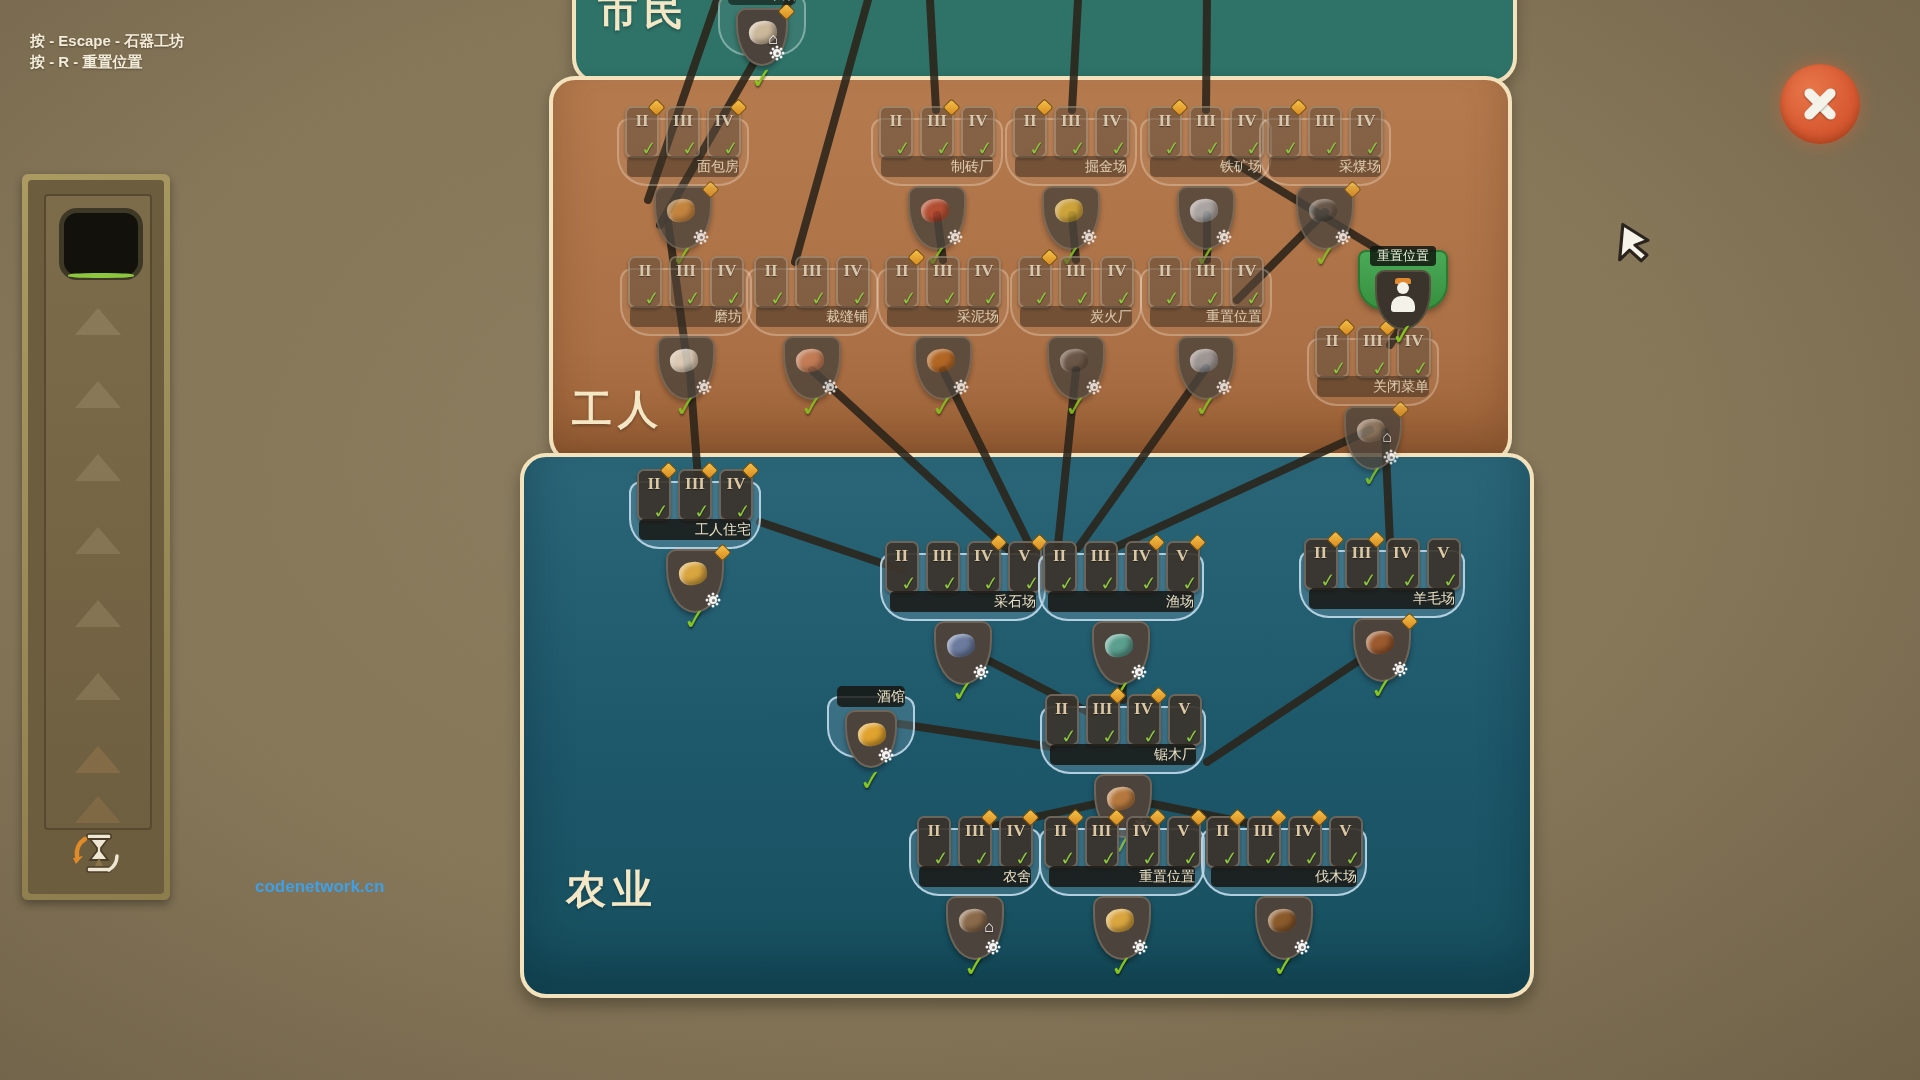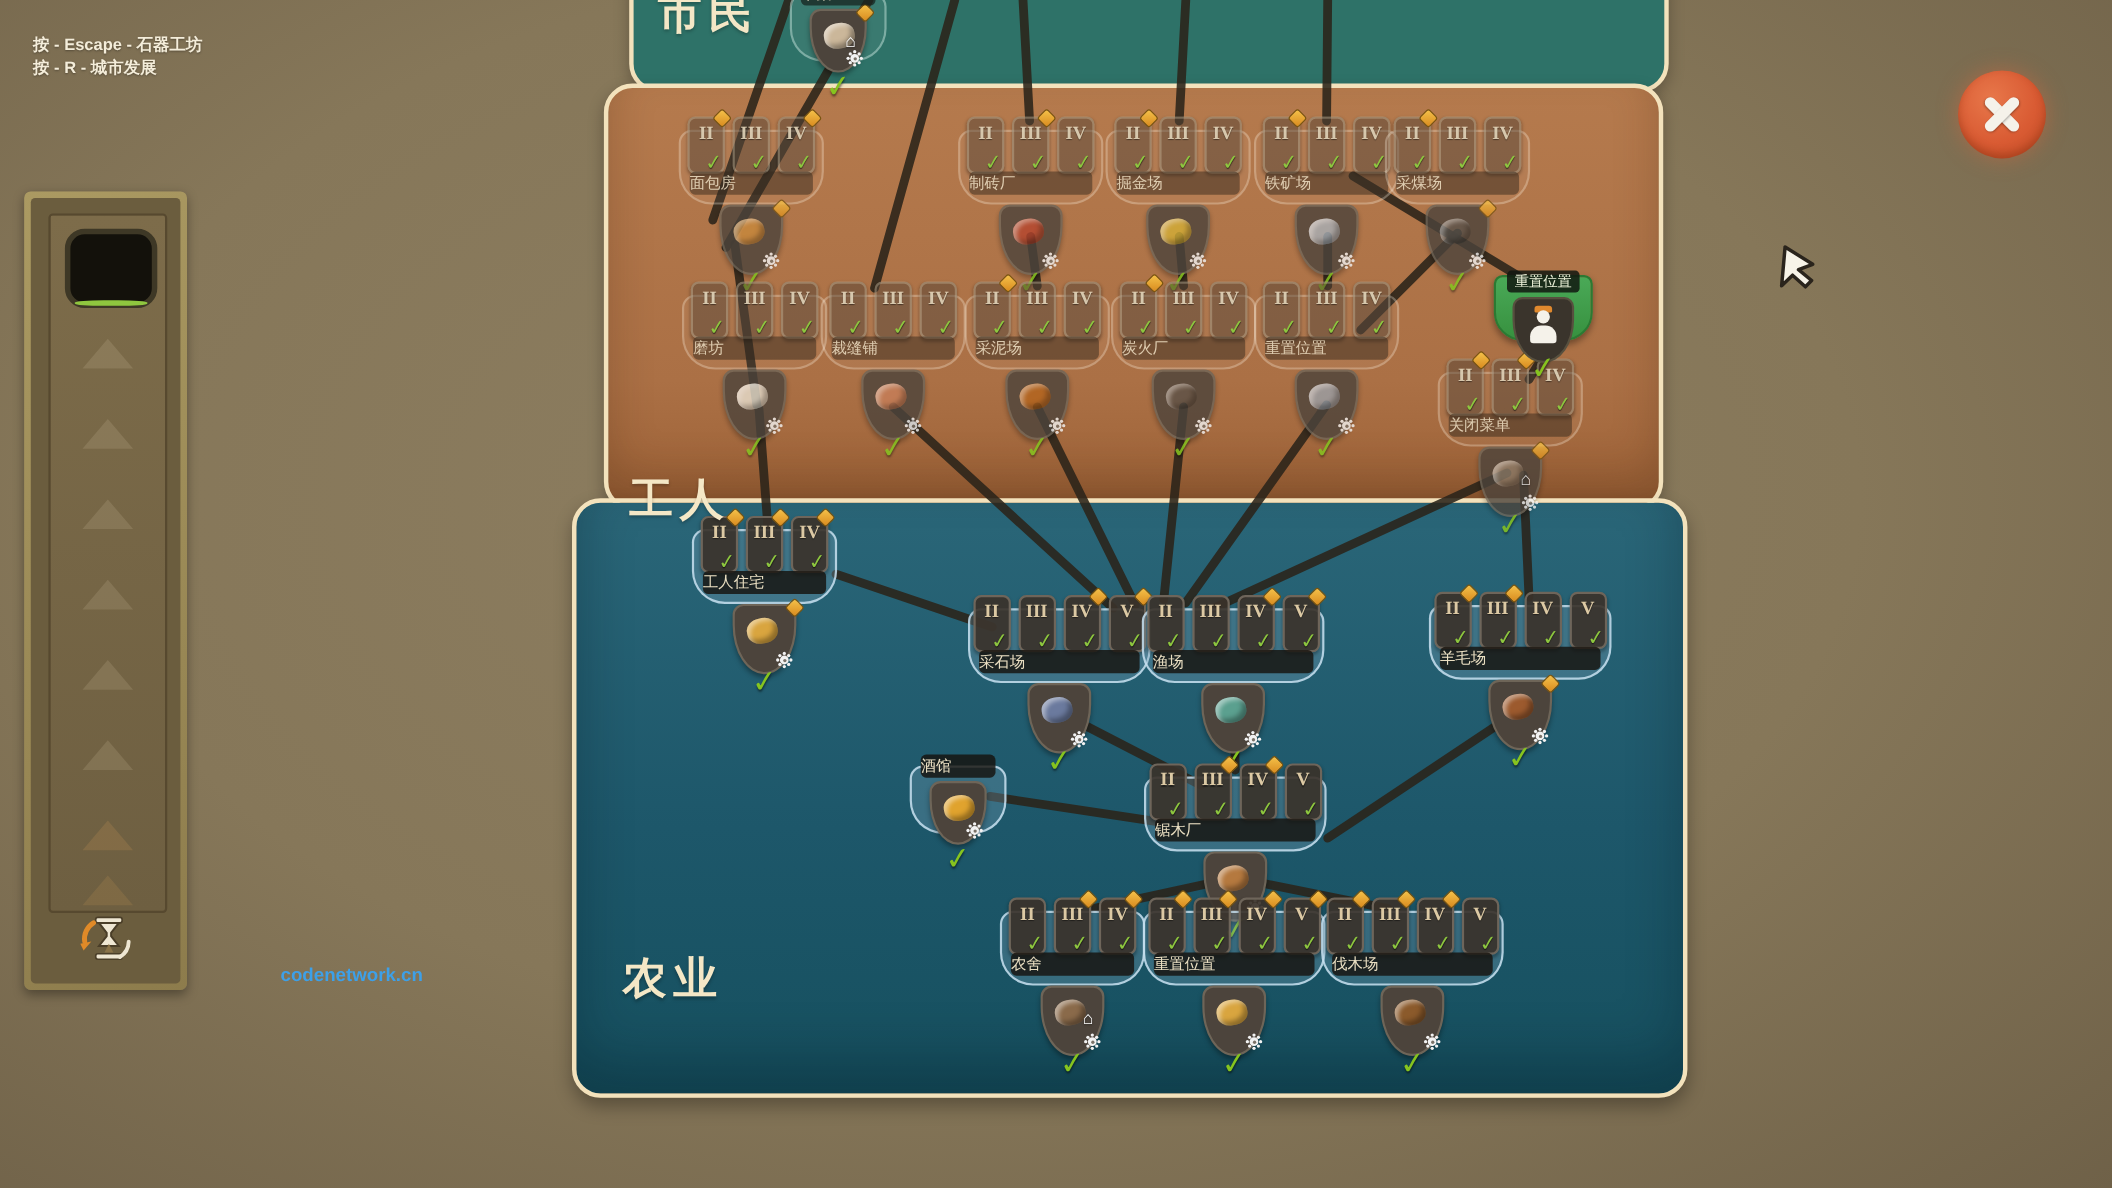--- a/index.html
+++ b/index.html
@@ -29,21 +29,21 @@
     font:700 17px "Liberation Serif","DejaVu Serif",serif;color:#dcc9a4;
     text-shadow:0 1px 1px rgba(0,0,0,.45);}
   .tier-check{position:absolute;bottom:-4px;right:0;font-size:19px;font-weight:bold;color:#8dc63f;
     transform:rotate(-6deg);text-shadow:0 1px 1px rgba(0,0,0,.55);}
   .marker{position:absolute;top:-7px;right:-6px;width:11px;height:11px;transform:rotate(45deg);
     background:linear-gradient(135deg,#f5c24a,#d88a1e);border:1px solid #7a5510;border-radius:3px;z-index:4;}
   .frame{position:absolute;left:0;right:0;top:12px;height:64px;border:2px solid rgba(200,225,240,.85);
     border-radius:12px 12px 30px 30px;background:rgba(125,165,190,.30);}
   .label-bar{position:absolute;top:50px;left:50%;transform:translateX(-50%);z-index:3;
     width:calc(100% - 20px);height:21px;line-height:21px;border-radius:5px;
-    background:rgba(22,18,14,.82);color:#eadfc2;font-size:14px;text-align:left;white-space:nowrap;}
+    background:rgba(22,18,14,.82);color:#eadfc2;font-size:14px;text-align:right;white-space:nowrap;}
   .shield{position:absolute;top:80px;left:50%;transform:translateX(-50%);z-index:2;
     width:54px;height:60px;background:#4c443c;border:2px solid #6e6558;
     border-radius:10px 10px 50% 50%/10px 10px 70% 70%;box-shadow:0 3px 5px rgba(0,0,0,.35);}
   .blob{position:absolute;left:11px;top:11px;width:28px;height:23px;border-radius:45%;
     transform:rotate(-10deg);box-shadow:inset 3px 3px 4px rgba(255,255,255,.45), inset -3px -4px 5px rgba(0,0,0,.35);}
   .glyph{position:absolute;right:8px;top:20px;color:#fff;font-size:16px;text-shadow:0 1px 2px rgba(0,0,0,.5);}
   .gear{position:absolute;right:5px;bottom:7px;width:8px;height:8px;border-radius:50%;
     background:#f2f2f2;
     box-shadow:0 -6px 0 -2.5px #f2f2f2,0 6px 0 -2.5px #f2f2f2,-6px 0 0 -2.5px #f2f2f2,6px 0 0 -2.5px #f2f2f2,
       -4px -4px 0 -2.5px #f2f2f2,4px 4px 0 -2.5px #f2f2f2,-4px 4px 0 -2.5px #f2f2f2,4px -4px 0 -2.5px #f2f2f2;}
@@ -109,21 +109,21 @@
 </style>
 </head>
 <body>
 
 <div id="page">
 
   <div class="panel panel-citizens"></div>
   <div class="panel panel-workers"></div>
   <div class="panel panel-agri"></div>
   <span class="panel-label" style="left:598px;top:-16px;">市民</span>
-  <span class="panel-label" style="left:572px;top:382px;margin-top:44px;">工人</span>
+  <span class="panel-label" style="left:572px;top:382px;">工人</span>
   <span class="panel-label" style="left:566px;top:862px;">农业</span>
 
   <svg class="links" id="links-layer" width="1920" height="1080">
       <line x1="790" y1="0" x2="660" y2="225" stroke="#2b241a" stroke-width="8" stroke-linecap="round" opacity="0.88"></line>
       <line x1="717" y1="0" x2="648" y2="200" stroke="#2b241a" stroke-width="8" stroke-linecap="round" opacity="0.88"></line>
       <line x1="668" y1="222" x2="688" y2="368" stroke="#2b241a" stroke-width="8" stroke-linecap="round" opacity="0.88"></line>
       <line x1="690" y1="372" x2="698" y2="478" stroke="#2b241a" stroke-width="8" stroke-linecap="round" opacity="0.88"></line>
       <line x1="868" y1="0" x2="795" y2="262" stroke="#2b241a" stroke-width="8" stroke-linecap="round" opacity="0.88"></line>
       <line x1="930" y1="0" x2="936" y2="110" stroke="#2b241a" stroke-width="8" stroke-linecap="round" opacity="0.88"></line>
       <line x1="937" y1="215" x2="943" y2="260" stroke="#2b241a" stroke-width="8" stroke-linecap="round" opacity="0.88"></line>
@@ -697,21 +697,21 @@
     <div class="city-shield">
       <span class="person-hat"></span>
       <span class="person-head"></span>
       <span class="person-body"></span>
     </div>
     <span class="node-check">✓</span>
   </div>
 
   <div id="hints">
     <div>按 - Escape - 石器工坊</div>
-    <div>按 - R - 城市发展</div>
+    <div>按 - R - 重置位置</div>
   </div>
 
   <div id="watermark">codenetwork.cn</div>
 
   <div id="close-btn">
     <span class="xbar"></span>
     <span class="xbar"></span>
   </div>
 
   <div id="sidebar">

